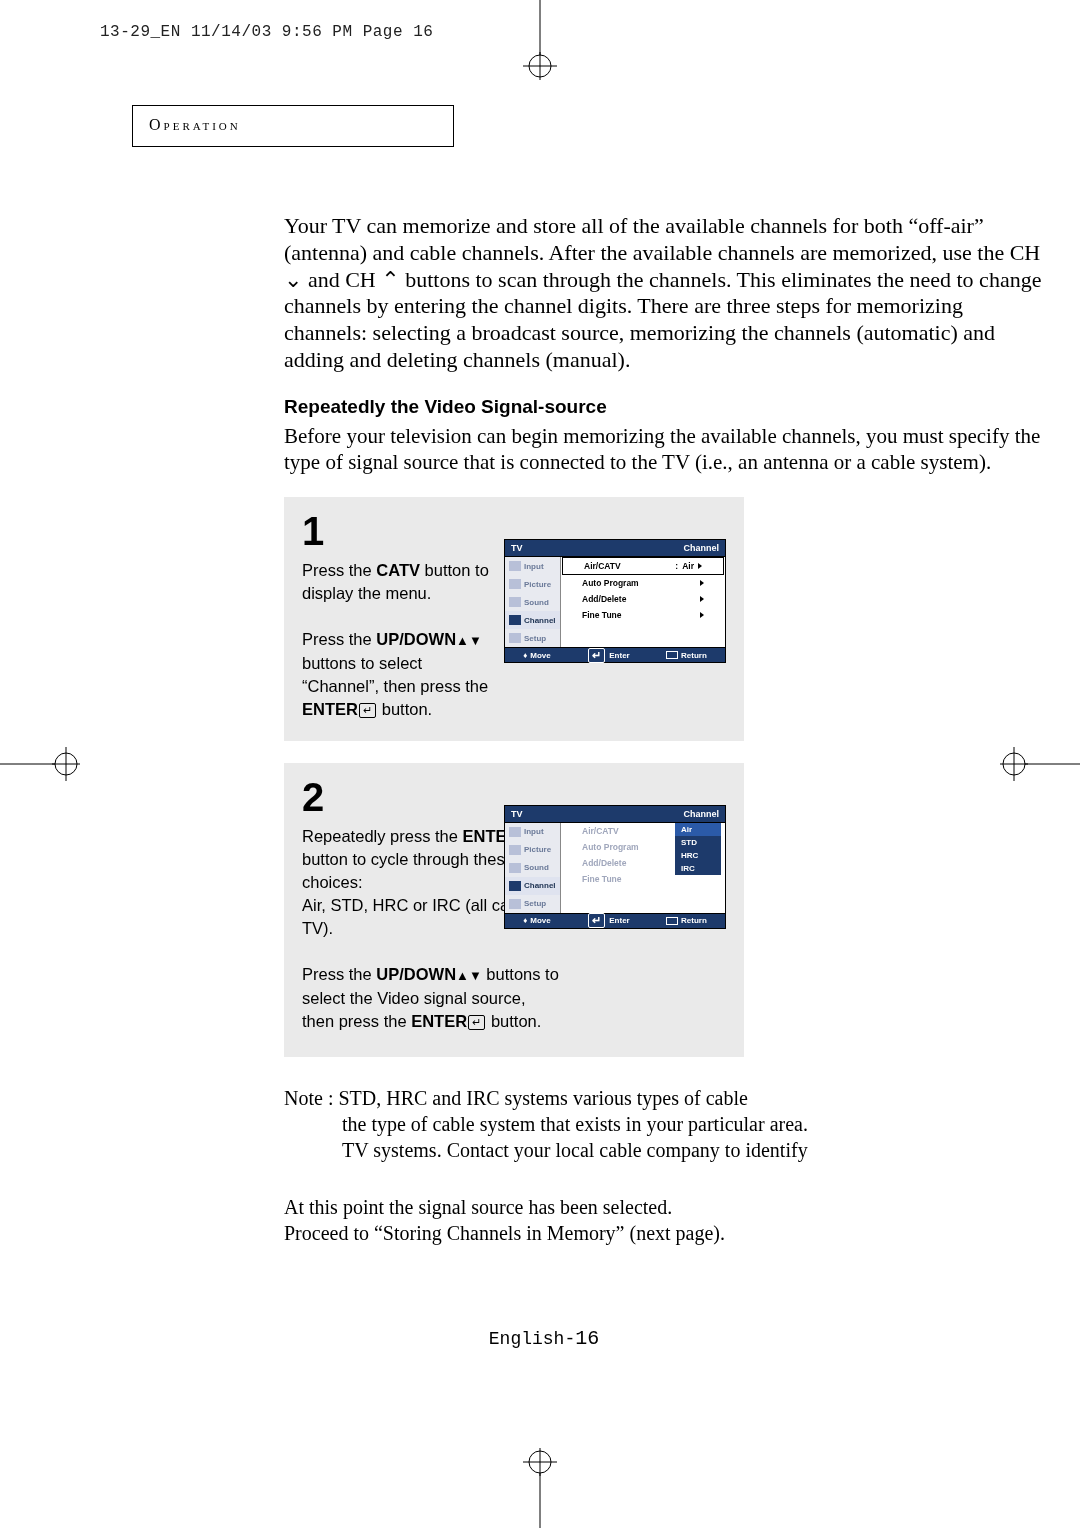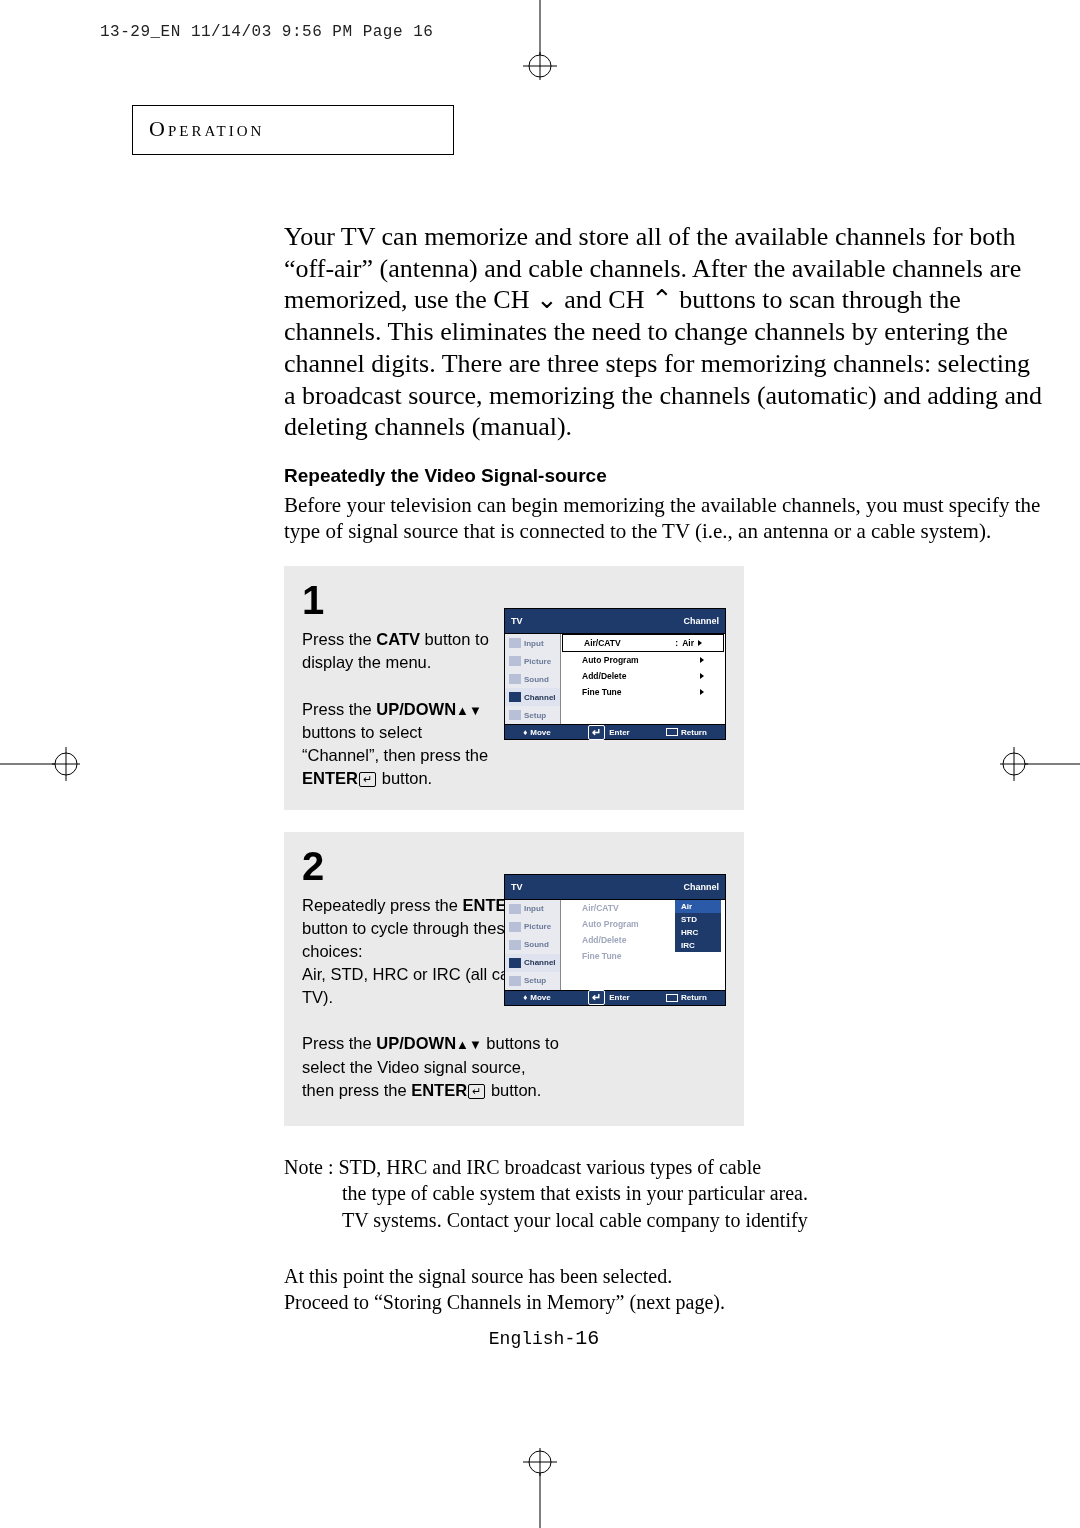--- a/index.html
+++ b/index.html
@@ -36,39 +36,39 @@
     width: 820px;
   }
 
   .operation-box {
     border: 1px solid #000;
     width: 322px;
     padding: 10px 0 12px 16px;
     font-family: "Times New Roman", Times, serif;
     font-variant: small-caps;
     letter-spacing: 3px;
-    font-size: 22px;
+    font-size: 16px;
   }
 
   .content {
     margin-left: 152px;
     margin-top: 66px;
     width: 760px;
   }
 
   h1 {
     font-family: Arial, Helvetica, sans-serif;
     font-weight: bold;
     font-size: 33px;
     margin-bottom: 10px;
     letter-spacing: 0.3px;
   }
   p.intro {
     font-family: "Times New Roman", Times, serif;
-    font-size: 26px;
+    font-size: 22px;
     line-height: 1.22;
     margin-bottom: 22px;
   }
   h2.sub {
     font-family: Arial, Helvetica, sans-serif;
     font-weight: bold;
     font-size: 19px;
     margin-bottom: 6px;
   }
   p.body {
@@ -121,21 +121,21 @@
     top: 42px;
     right: 18px;
     width: 222px;
     font-family: Arial, Helvetica, sans-serif;
     font-size: 9px;
     color:#000;
   }
   .osd-header {
     background: #1d3a6b;
     color: #fff;
-    height: 26px;
+    height: 18px;
     display: flex;
     align-items: center;
     padding: 0 6px;
     font-weight: bold;
     border: 1px solid #000;
     justify-content: space-between;
   }
   .osd-body {
     display: flex;
     border-left:1px solid #000;
@@ -438,21 +438,21 @@
             </span>
           <span>
               <span class="ret-ic"></span>
               <span>Return</span>
             </span>
         </div>
       </div>
     </div>
 
     <div class="note-block">
-      <span>Note : STD, HRC and IRC  broadcast various types of cable</span><br>
+      <span>Note : STD, HRC and IRC  systems various types of cable</span><br>
       <span class="note-indent">the type of cable system that exists in your particular area.</span>
       <span class="note-indent">TV systems. Contact your local cable company to identify</span>
     </div>
 
     <div class="final">
       <span>At this point the signal source has been selected.</span><br>
       <span>Proceed to “Storing Channels in Memory” (next page).</span>
     </div>
   </div>
 </div>

